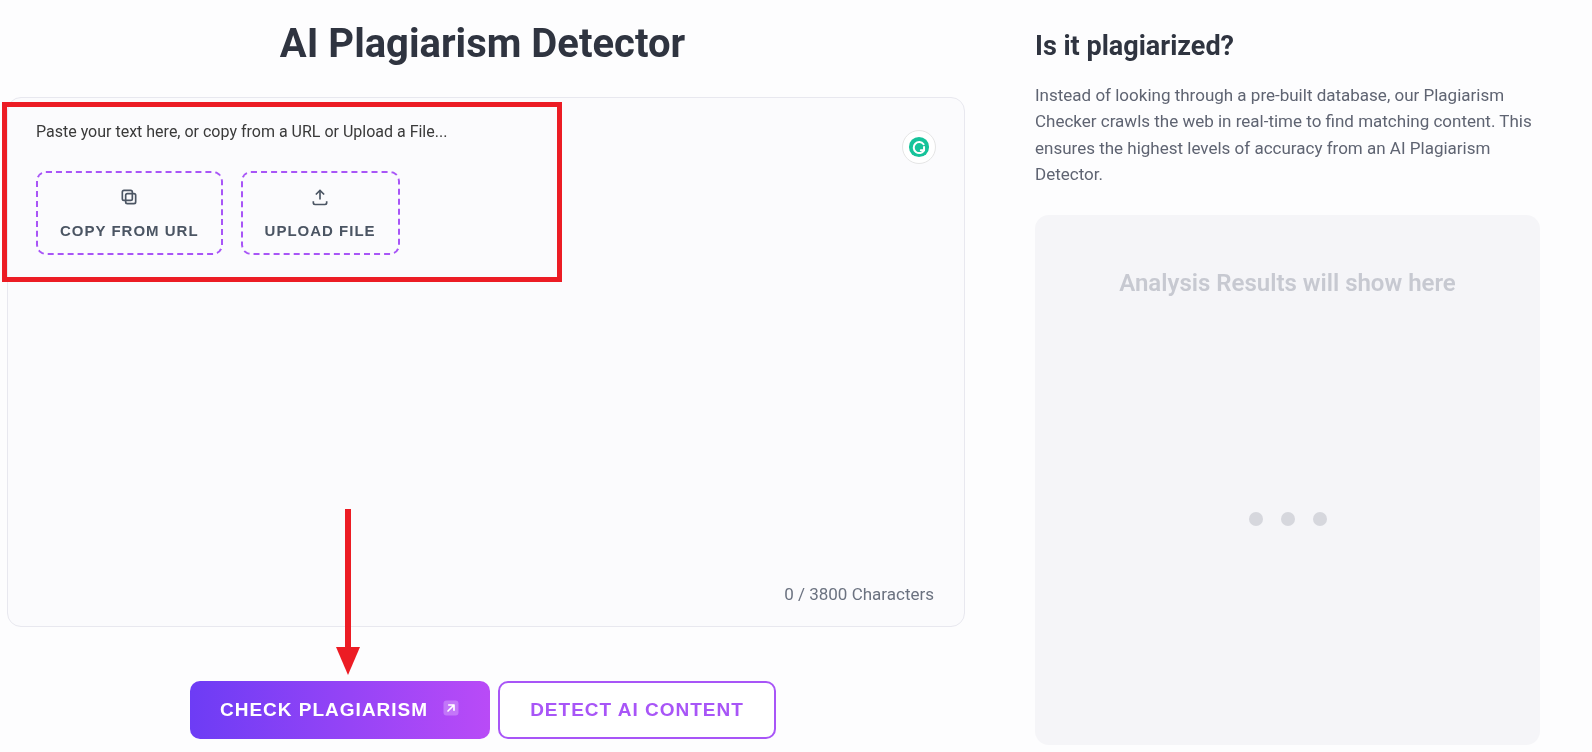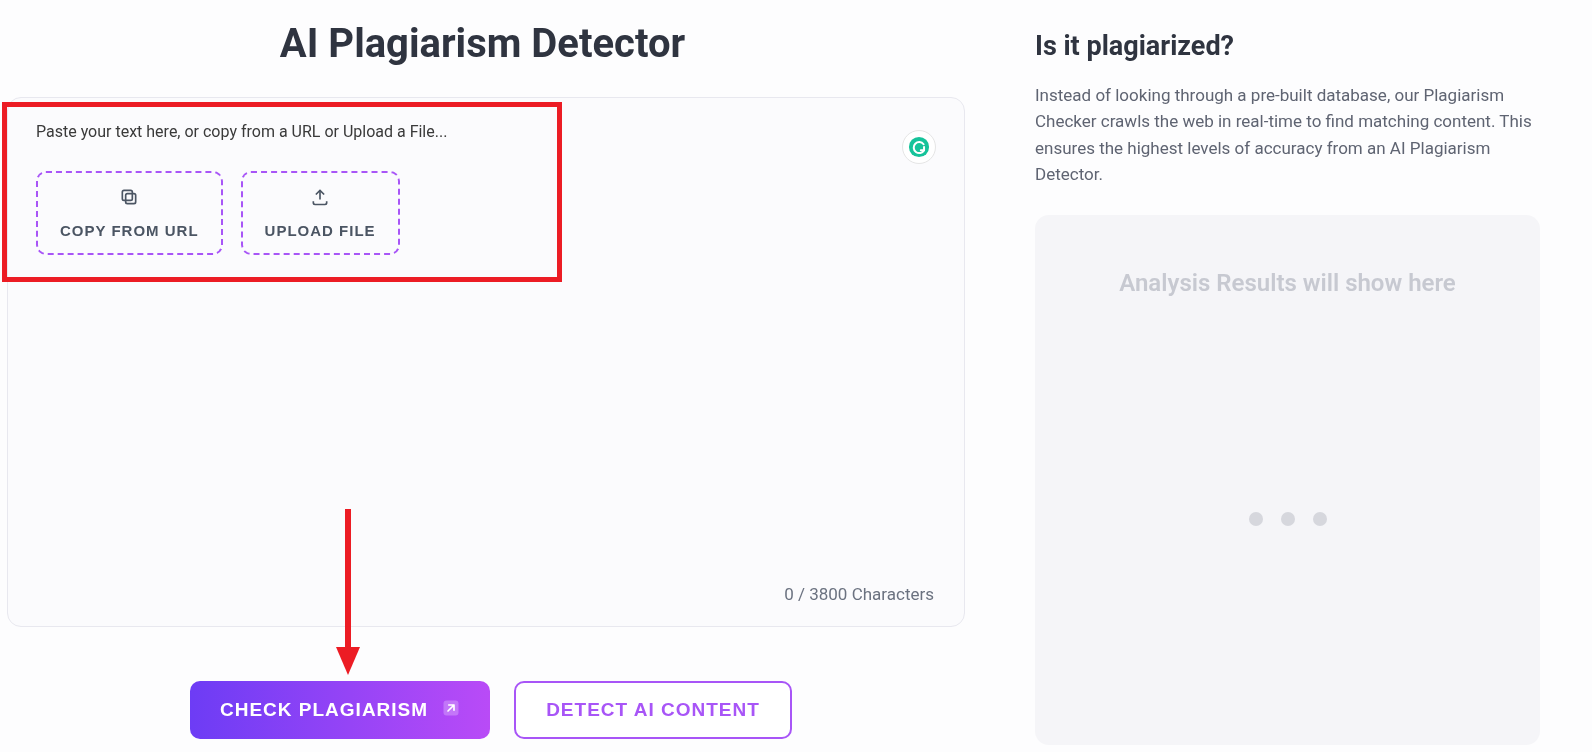--- a/index.html
+++ b/index.html
@@ -102,21 +102,21 @@
 
 .red-arrow {
   position: absolute;
   left: 336px;
   top: 489px;
   pointer-events: none;
 }
 
 .cta-row {
   display: flex;
-  gap: 24px;
+  gap: 8px;
   margin: 54px 0 0 190px;
 }
 .btn-primary {
   display: inline-flex;
   align-items: center;
   gap: 14px;
   padding: 16px 30px;
   border: none;
   border-radius: 10px;
   background: linear-gradient(90deg, #6d3cf5 0%, #b94bf7 100%);

